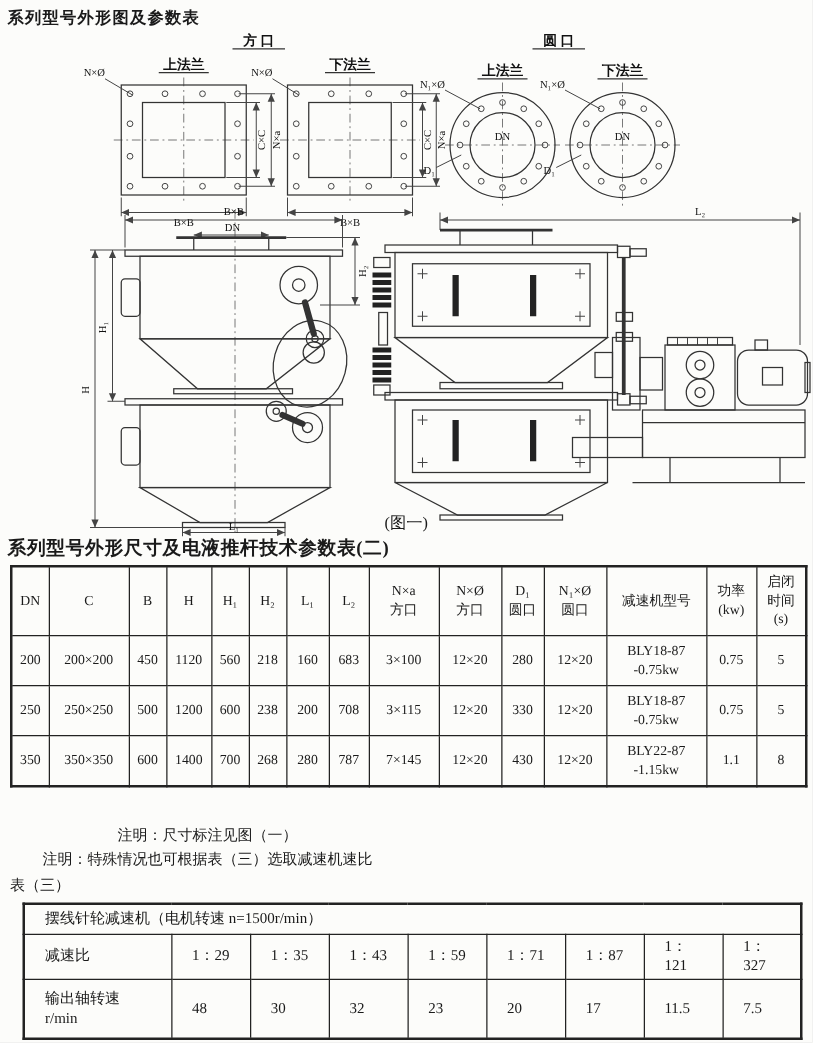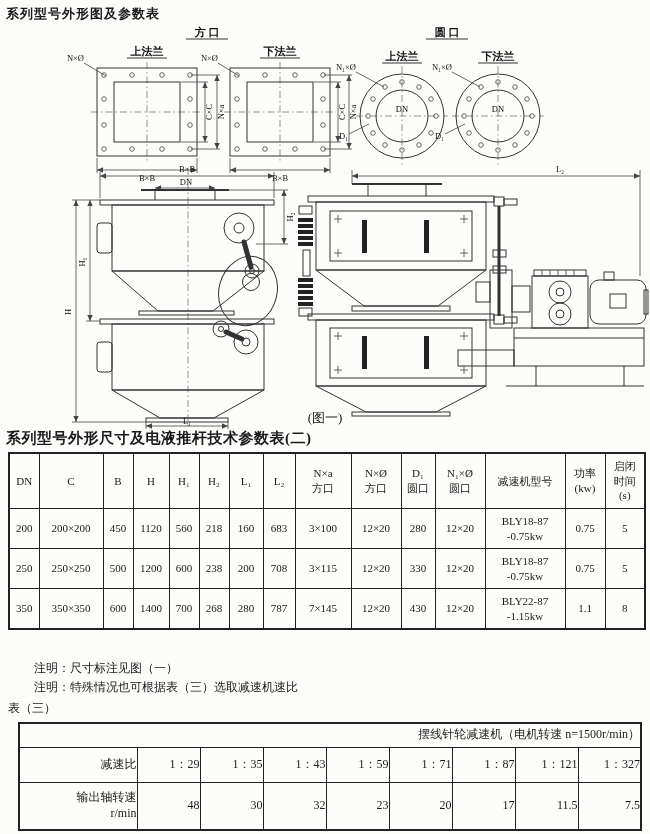--- a/index.html
+++ b/index.html
@@ -17,25 +17,25 @@
   svg .lbl{font-size:8.5px;}
   svg .cjk{font-size:11px;font-weight:bold;}
   .fig-caption{position:absolute;top:409px;left:0;width:650px;text-align:center;font-size:13px;}
   .t2-title{position:absolute;left:6px;top:429px;font-size:15px;font-weight:bold;letter-spacing:.5px;}
   table{border-collapse:collapse;table-layout:fixed;}
   .t2{position:absolute;left:8px;top:452px;width:636px;border:2px solid #222;}
   .t2 th,.t2 td{border:1px solid #222;text-align:center;vertical-align:middle;font-size:11px;
                 font-weight:normal;white-space:pre-line;padding:1px 0;line-height:1.35;}
   .t2 thead th{height:52px;}
   .t2 tbody td{height:37px;}
-  .notes{position:absolute;left:34px;top:659px;font-size:12px;line-height:1.55;}
+  .notes{position:absolute;left:34px;top:659px;font-size:12px;line-height:1.55;text-align:center;}
   .t3-label{position:absolute;left:8px;top:700px;font-size:12px;font-weight:normal;}
   .t3{position:absolute;left:18px;top:722px;width:622px;border:2px solid #222;}
-  .t3 th,.t3 td{border:1px solid #222;text-align:right;vertical-align:middle;font-size:12px;
-                font-weight:normal;white-space:pre-line;padding:2px 0;line-height:1.3;margin-top:27px;}
+  .t3 th,.t3 td{border:1px solid #222;text-align:left;vertical-align:middle;font-size:12px;
+                font-weight:normal;white-space:pre-line;padding:2px 16px;line-height:1.3;margin-top:27px;}
   .t3 .ttl{height:24px;}
   .t3 .r1 th,.t3 .r1 td{height:30px;}
   .t3 .r2 th,.t3 .r2 td{height:42px;}
 </style>
 </head>
 <body>
 
 <div class="page">
 
   <div class="doc-title">系列型号外形图及参数表</div>

